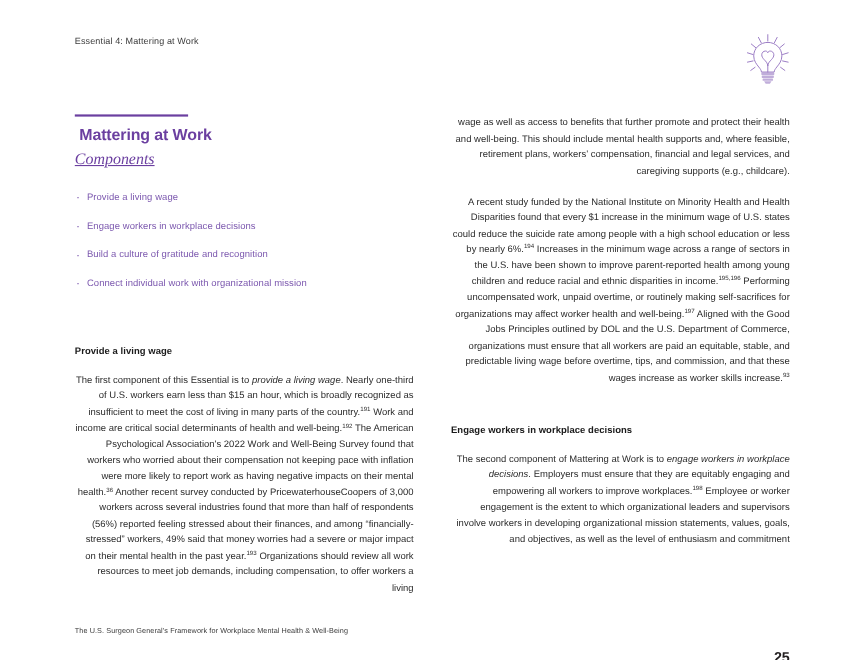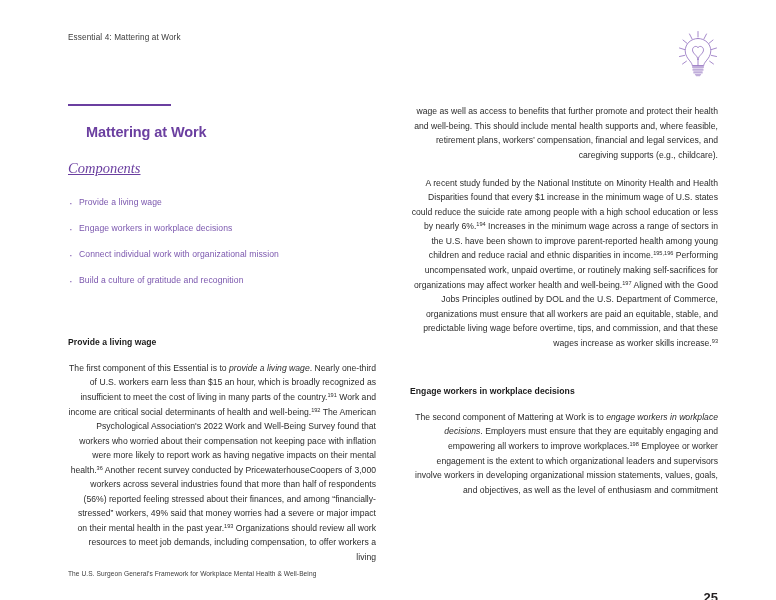--- a/index.html
+++ b/index.html
@@ -62,21 +62,21 @@
     height: 2px;
     background: #6b3fa0;
     margin: 0 0 9px 0;
   }
   .section-title {
     font-size: 14.5px;
     font-weight: bold;
     color: #6b3fa0;
     letter-spacing: -0.1px;
     line-height: 1.15;
-    margin: 18px;
+    margin: 4px;
   }
   .section-subtitle {
     font-family: "Liberation Serif", serif;
     font-style: italic;
     font-size: 14.5px;
     color: #6b3fa0;
     line-height: 1.25;
     margin: 1px 0 0 0;
     text-decoration: underline;
   }
@@ -199,22 +199,22 @@
 
       <div class="rule"></div>
 
       <h1 class="section-title">Mattering at Work</h1>
 
       <div class="section-subtitle">Components</div>
 
       <ul class="component-list">
         <li>Provide a living wage</li>
         <li>Engage workers in workplace decisions</li>
+        <li>Build a culture of gratitude and recognition</li>
         <li>Connect individual work with organizational mission</li>
-        <li>Build a culture of gratitude and recognition</li>
       </ul>
 
       <div class="spacer-lg"></div>
 
       <h2 class="subhead">Provide a living wage</h2>
 
       <p class="body-para"><span>The first component of this Essential is to </span><em>provide a living wage</em><span>. Nearly one-third of U.S. workers earn less than $15 an hour, which is broadly recognized as insufficient to meet the cost of living in many parts of the country.</span><sup>191</sup><span> Work and income are critical social determinants of health and well-being.</span><sup>192</sup><span> The American Psychological Association's 2022 Work and Well-Being Survey found that workers who worried about their compensation not keeping pace with inflation were more likely to report work as having negative impacts on their mental health.</span><sup>36</sup><span> Another recent survey conducted by PricewaterhouseCoopers of 3,000 workers across several industries found that more than half of respondents (56%) reported feeling stressed about their finances, and among “financially-stressed” workers, 49% said that money worries had a severe or major impact on their mental health in the past year.</span><sup>193</sup><span> Organizations should review all work resources to meet job demands, including compensation, to offer workers a living</span></p>
 
     </div>
 

